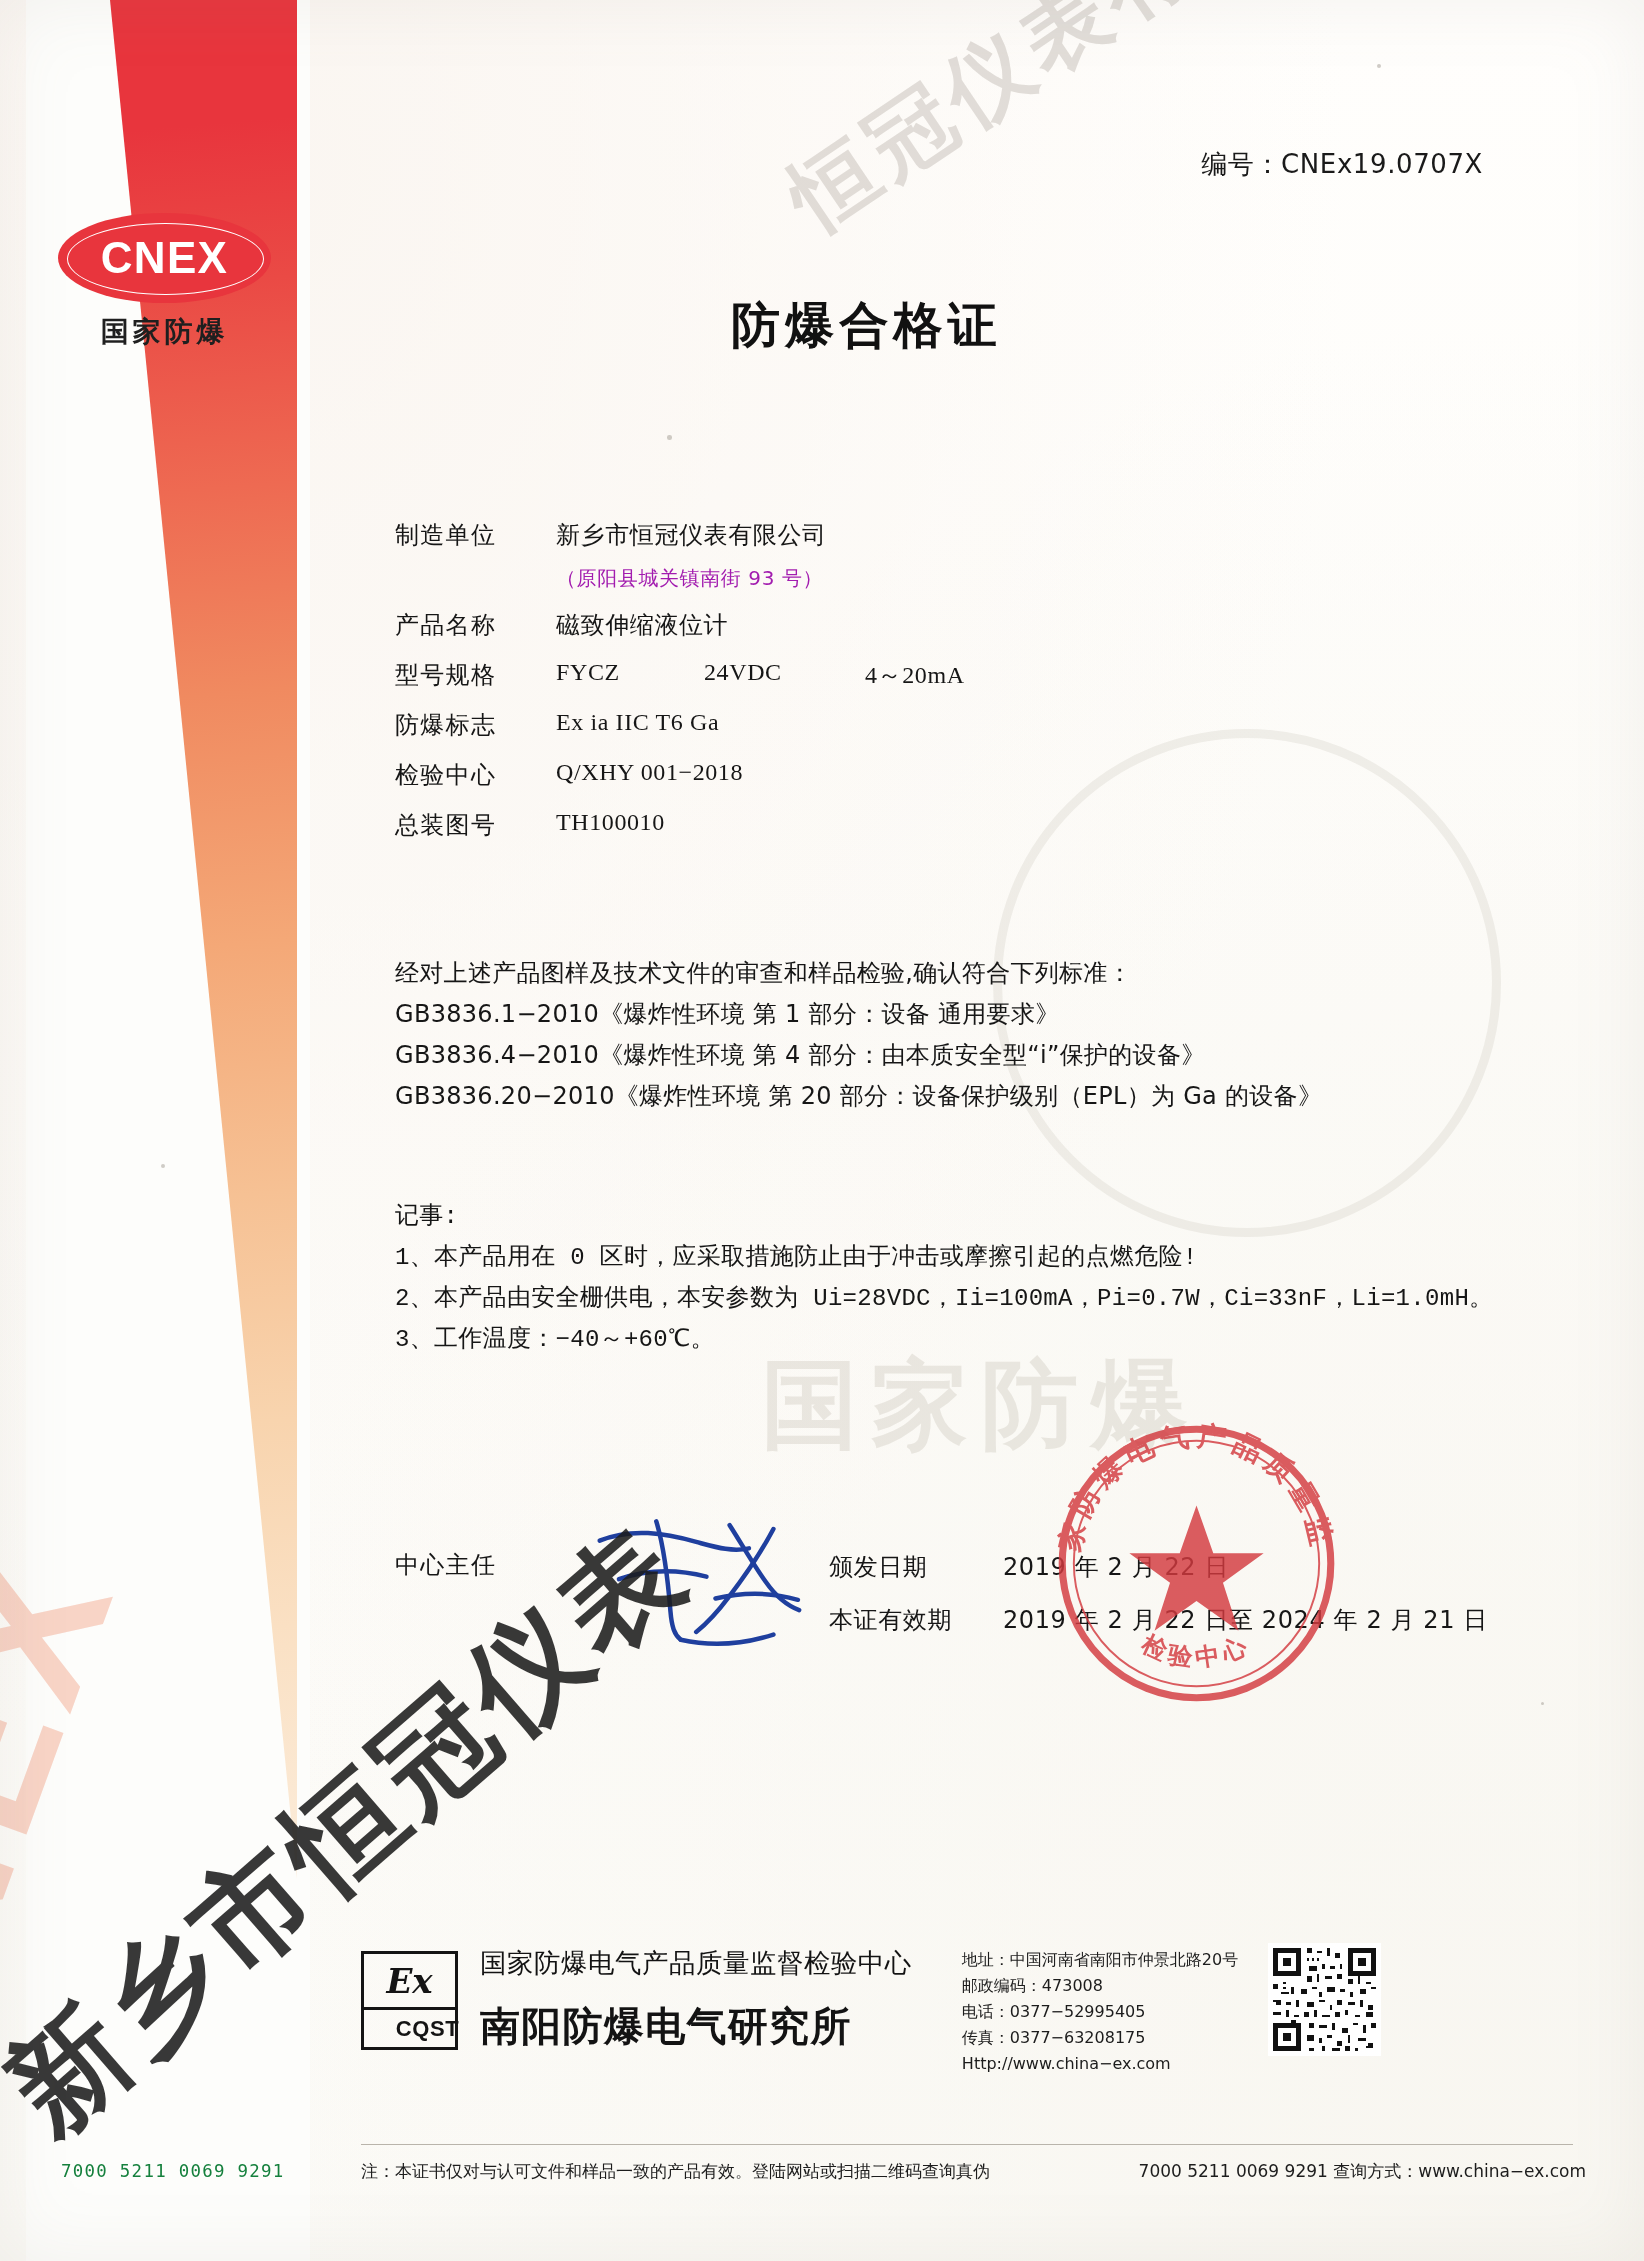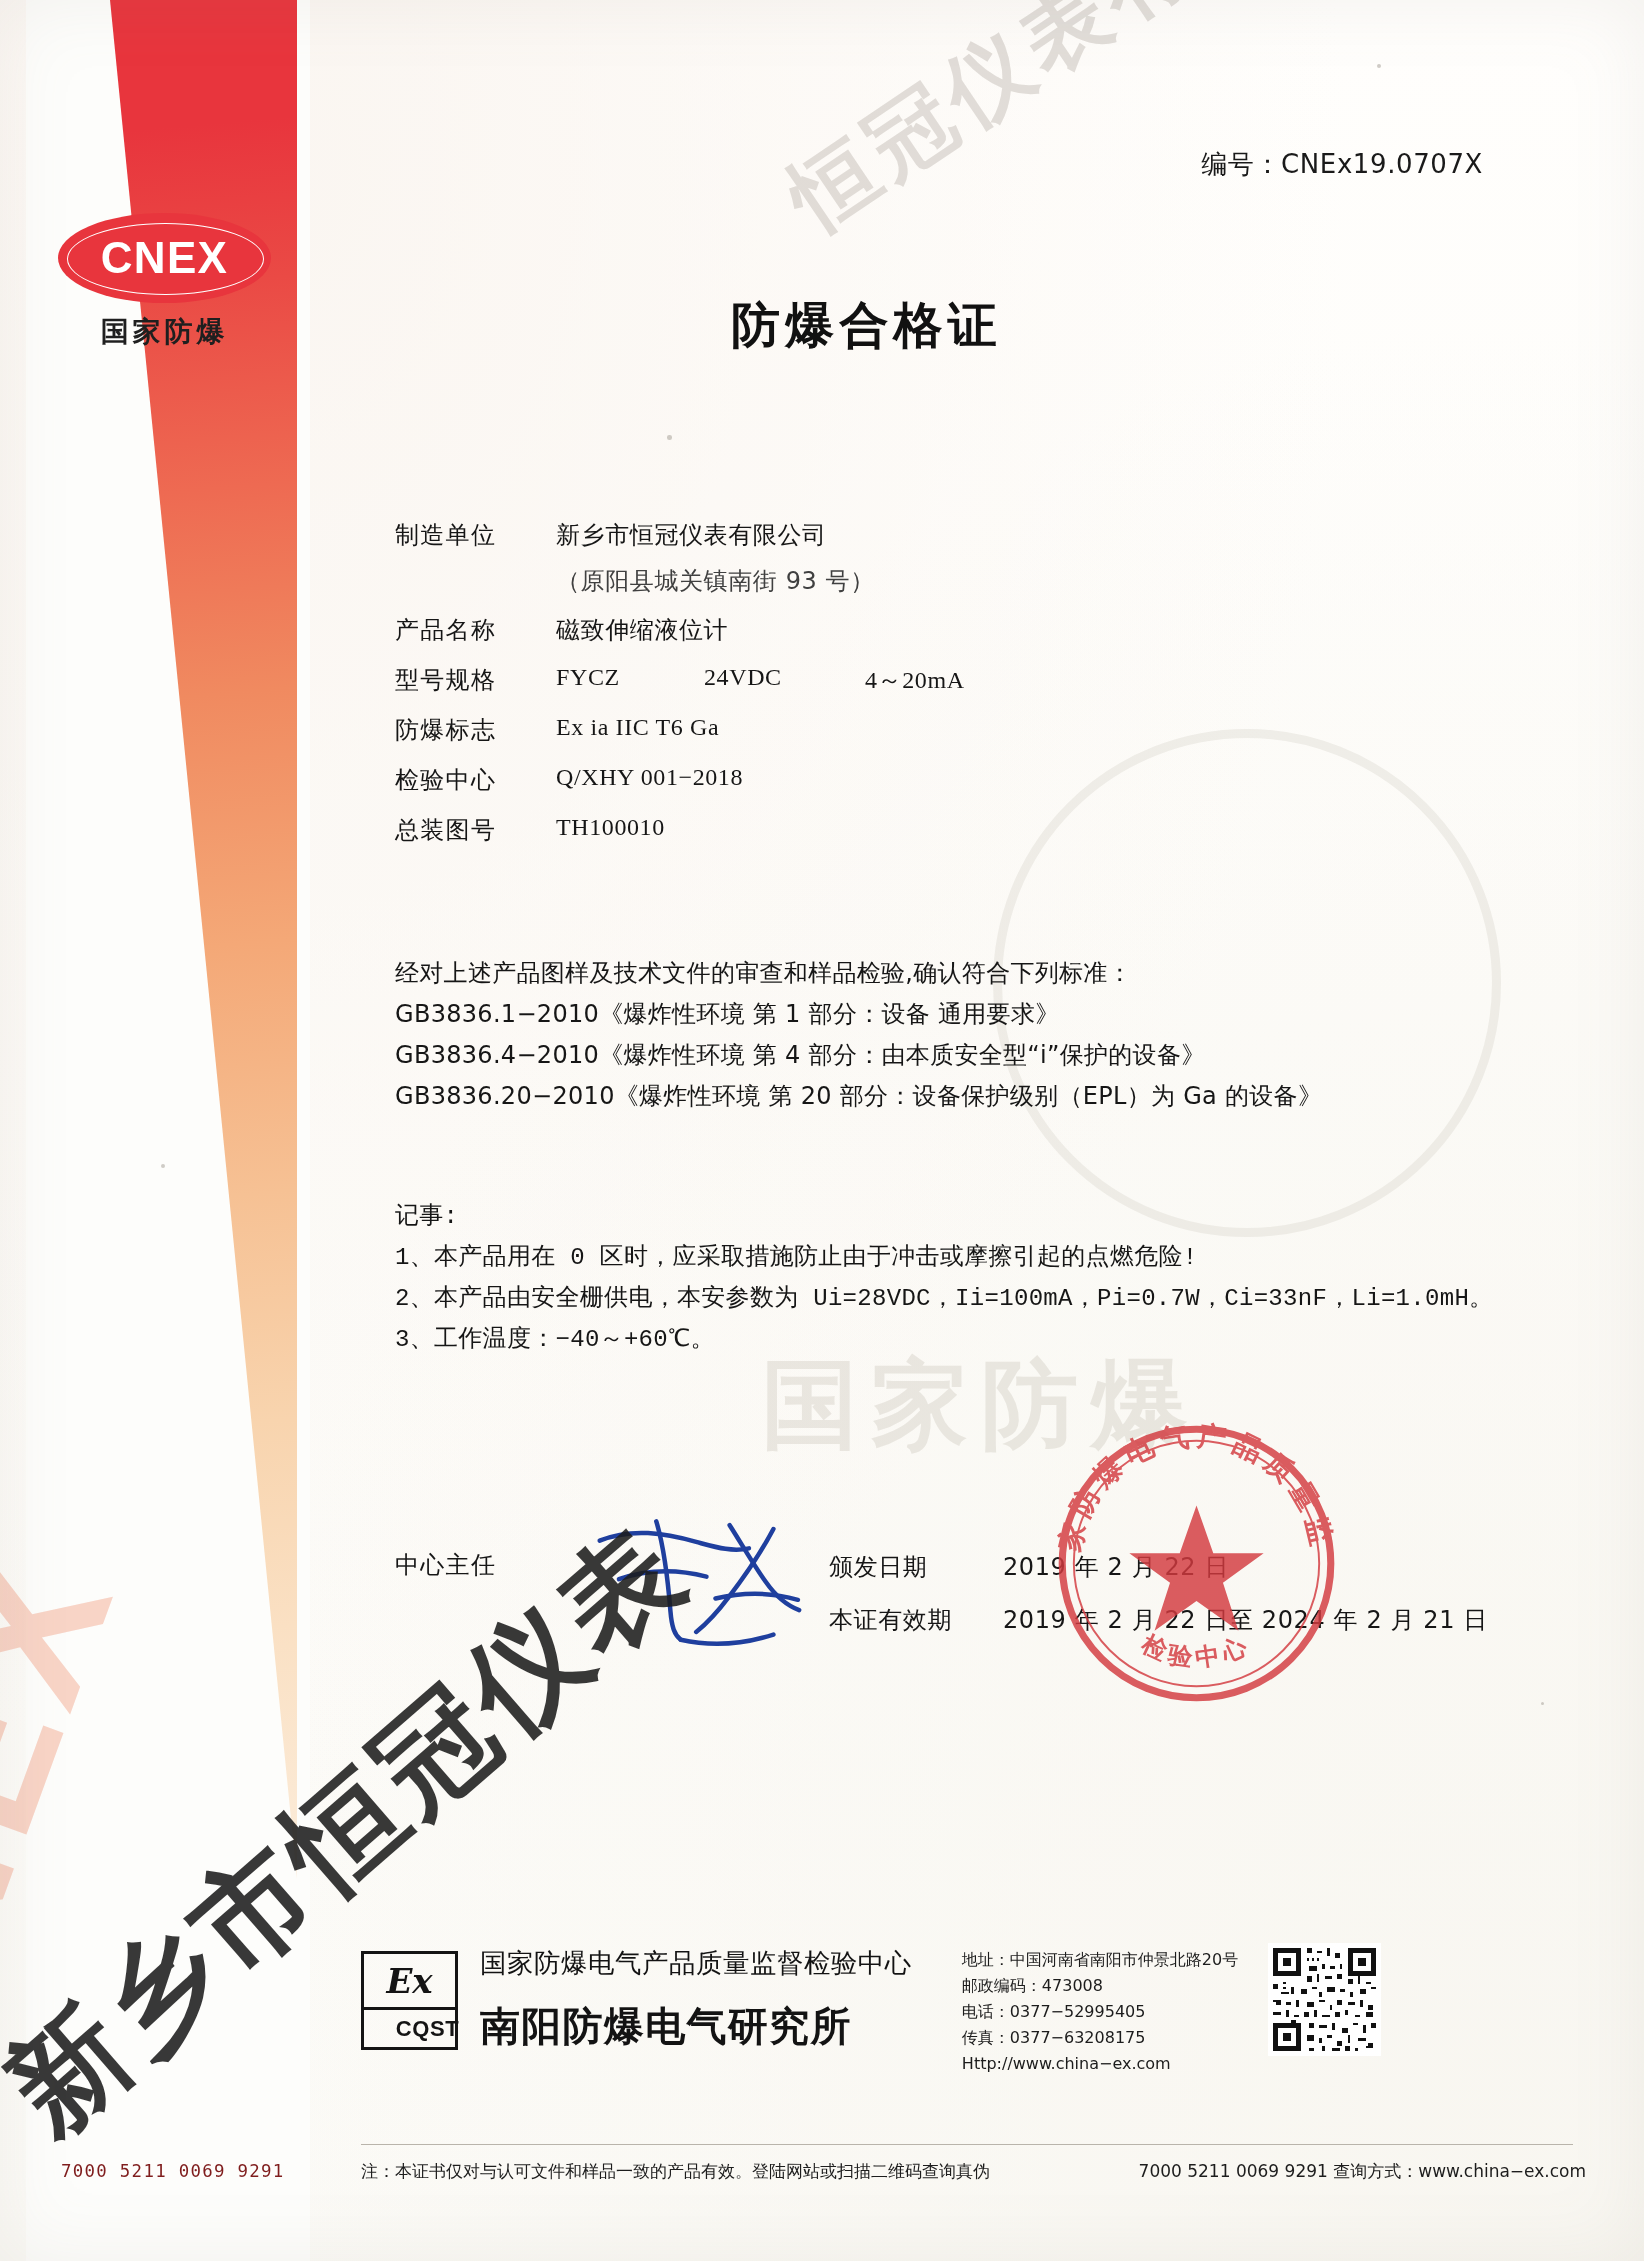--- a/index.html
+++ b/index.html
@@ -179,22 +179,22 @@
   .field-value {
     font-family: Liberation Serif, serif;
     font-size: 24px;
     color: #161616;
     letter-spacing: 0.6px;
     white-space: pre;
   }
   .field-value-second {
     margin-left: 161px;
     font-family: "DejaVu Sans", sans-serif;
-    font-size: 24px;
-    color: #404040;
+    font-size: 20px;
+    color: #a21caf;
     letter-spacing: 0.6px;
     margin-top: -3.9px;
     margin-bottom: 17px;
   }
   .model-grid {
     display: flex;
     gap: 0;
   }
   .model-grid span { display: inline-block; }
   .m1 { width: 148px; }
@@ -360,21 +360,21 @@
     color: #1d1d1d;
   }
   .footer-note .right-note { text-align: right; }
 
   .bottom-serial {
     position: absolute;
     left: 61px;
     top: 2161px;
     font-family: "DejaVu Sans Mono", monospace;
     font-size: 17.4px;
-    color: #7f1d1d;
+    color: #15803d;
     letter-spacing: 1.3px;
   }
 
   
   .wm-ghost-text {
     position: absolute;
     left: 761px;
     top: 1341px;
     font-family: "DejaVu Sans", sans-serif;
     font-weight: bold;

